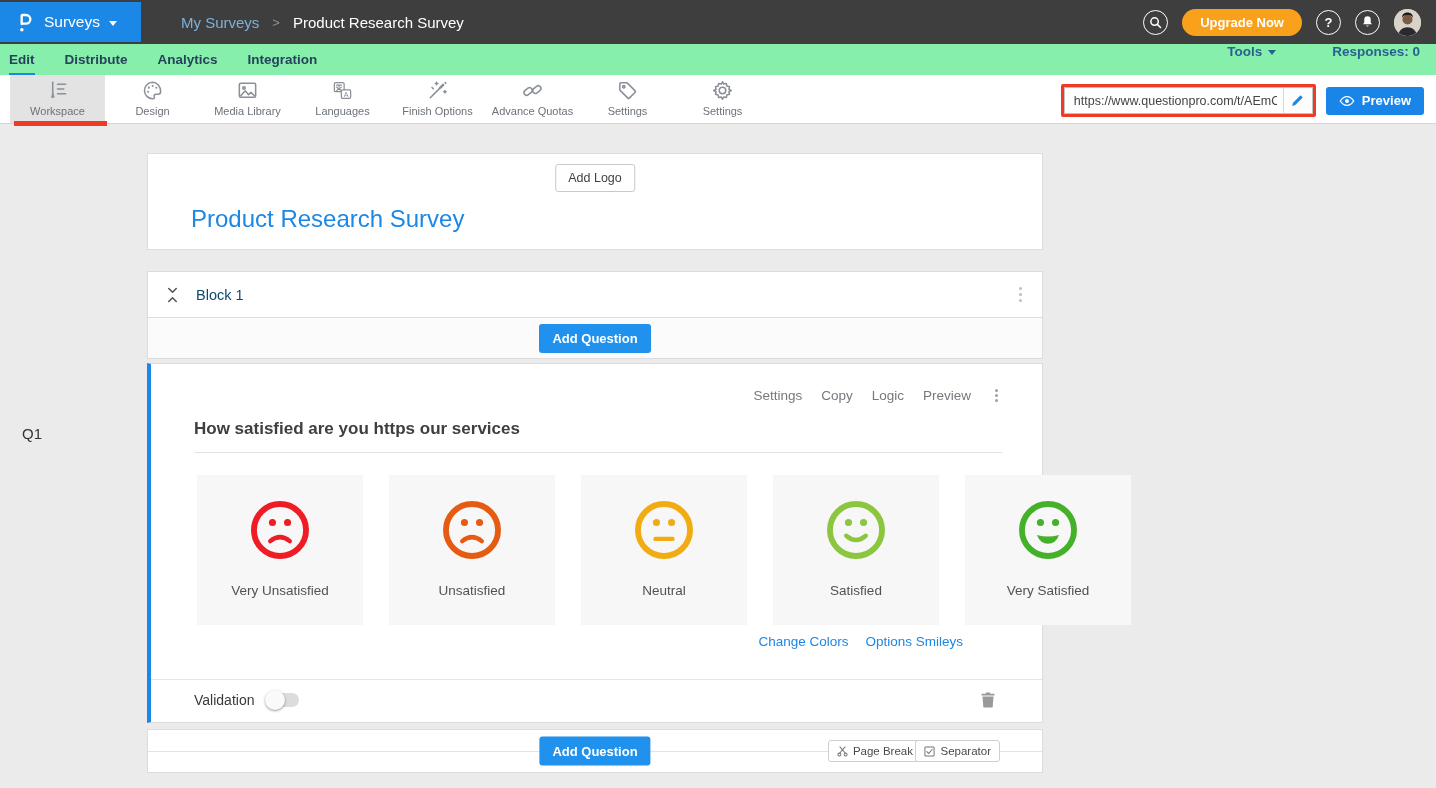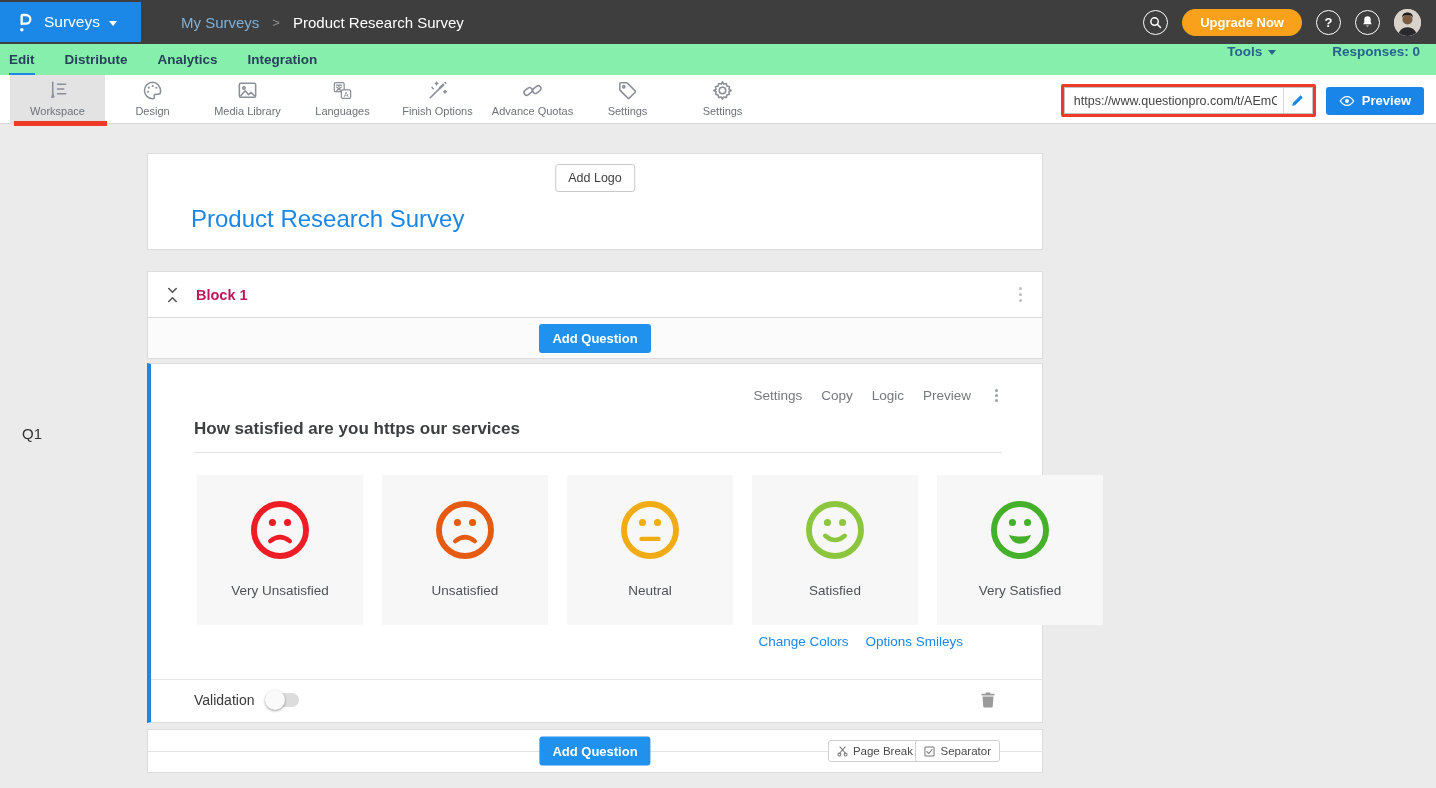--- a/index.html
+++ b/index.html
@@ -49,33 +49,33 @@
   .qnum { position:absolute; left:22px; top:301px; font-size:15px; color:#333; }
   .content { position:absolute; left:125px; top:29px; width:896px;margin-left:22px; }
 
   .header-card { background:#fff; border:1px solid #dcdcdc; height:97px; position:relative; }
   .add-logo { position:absolute; top:10px; left:50%; transform:translateX(-50%); background:#fff; border:1px solid #c9c9c9; border-radius:3px; padding:6px 12px; font-size:12.5px; color:#3f3f3f; }
   .survey-title { position:absolute; left:43px; bottom:16px; color:#1b87e6; font-size:24px; cursor:text; }
 
   .block { margin-top:21px; }
   .block-header { background:#fff; border:1px solid #dcdcdc; height:47px; display:flex; align-items:center; padding:0 16px; }
   .collapse-btn { background:none; border:none; display:flex; padding:2px; }
-  .block-title { margin-left:15px; font-size:14.5px; color:#be185d;font-weight:bold; }
+  .block-title { margin-left:15px; font-size:14.5px; color:#0c4a6e; }
   .kebab { margin-left:auto; display:flex; flex-direction:column; gap:2.5px; cursor:pointer; padding:4px; }
   .kebab i { width:3.5px; height:3.5px; border-radius:50%; background:#bfbfbf; display:block; }
   .addq-row { background:#fbfbfb; border:1px solid #dcdcdc; border-top:none; height:41px; display:flex; align-items:center; justify-content:center; }
   .btn-primary { background:#2191ee; border:none; border-radius:3px; color:#fff; font-size:13px; font-weight:bold; padding:7px 13px;text-align:center; }
 
   .question-card { margin-top:4px; background:#fff; border:1px solid #dcdcdc; border-left:4px solid #1b87e6; height:360px; position:relative; }
   .q-menu { position:absolute; top:21px; right:40px; display:flex; align-items:center; gap:19px; }
   .q-menu span { color:#75797e; font-size:13.5px; cursor:pointer; }
   .q-menu .kebab { margin-left:1px; gap:2px; }
   .q-menu .kebab i { width:3px; height:3px; background:#9aa0a5; }
   .q-title { position:absolute; left:43px; top:55px; right:40px; font-size:17px; font-weight:bold; color:#3d4043; padding-bottom:13px; border-bottom:1px solid #e2e2e2; cursor:text; }
-  .smileys { position:absolute; left:46px; top:111px; display:flex; gap:19px; }
+  .smileys { position:absolute; left:46px; top:111px; display:flex; gap:26px; }
   .smiley-card { width:166px; height:150px; background:#f7f7f7; display:flex; flex-direction:column; align-items:center; padding-top:23px; cursor:pointer; }
   .smiley-label { margin-top:21px; font-size:13.5px; color:#4f5357; }
   .q-links { position:absolute; top:270px; right:79px; display:flex; gap:17px; }
   .q-links span { color:#1b87e6; font-size:13.5px; cursor:pointer; }
   .q-divider { position:absolute; top:315px; left:0; right:0; border-top:1px solid #e5e5e5; }
   .validation-row { position:absolute; bottom:0; left:0; right:0; height:45px; display:flex; align-items:center; padding:0 45px 0 43px; }
   .validation-label { font-size:14px; color:#3a3a3a; }
   .toggle { margin-left:12px; width:33px; height:14px; background:#dcdcdc; border-radius:7px; position:relative; cursor:pointer; }
   .toggle .knob { position:absolute; left:-1px; top:-3px; width:20px; height:20px; border-radius:50%; background:#fafafa; box-shadow:0 1px 2.5px rgba(0,0,0,.4); }
   .trash-btn { margin-left:auto; background:none; border:none; display:flex; padding:2px; }

